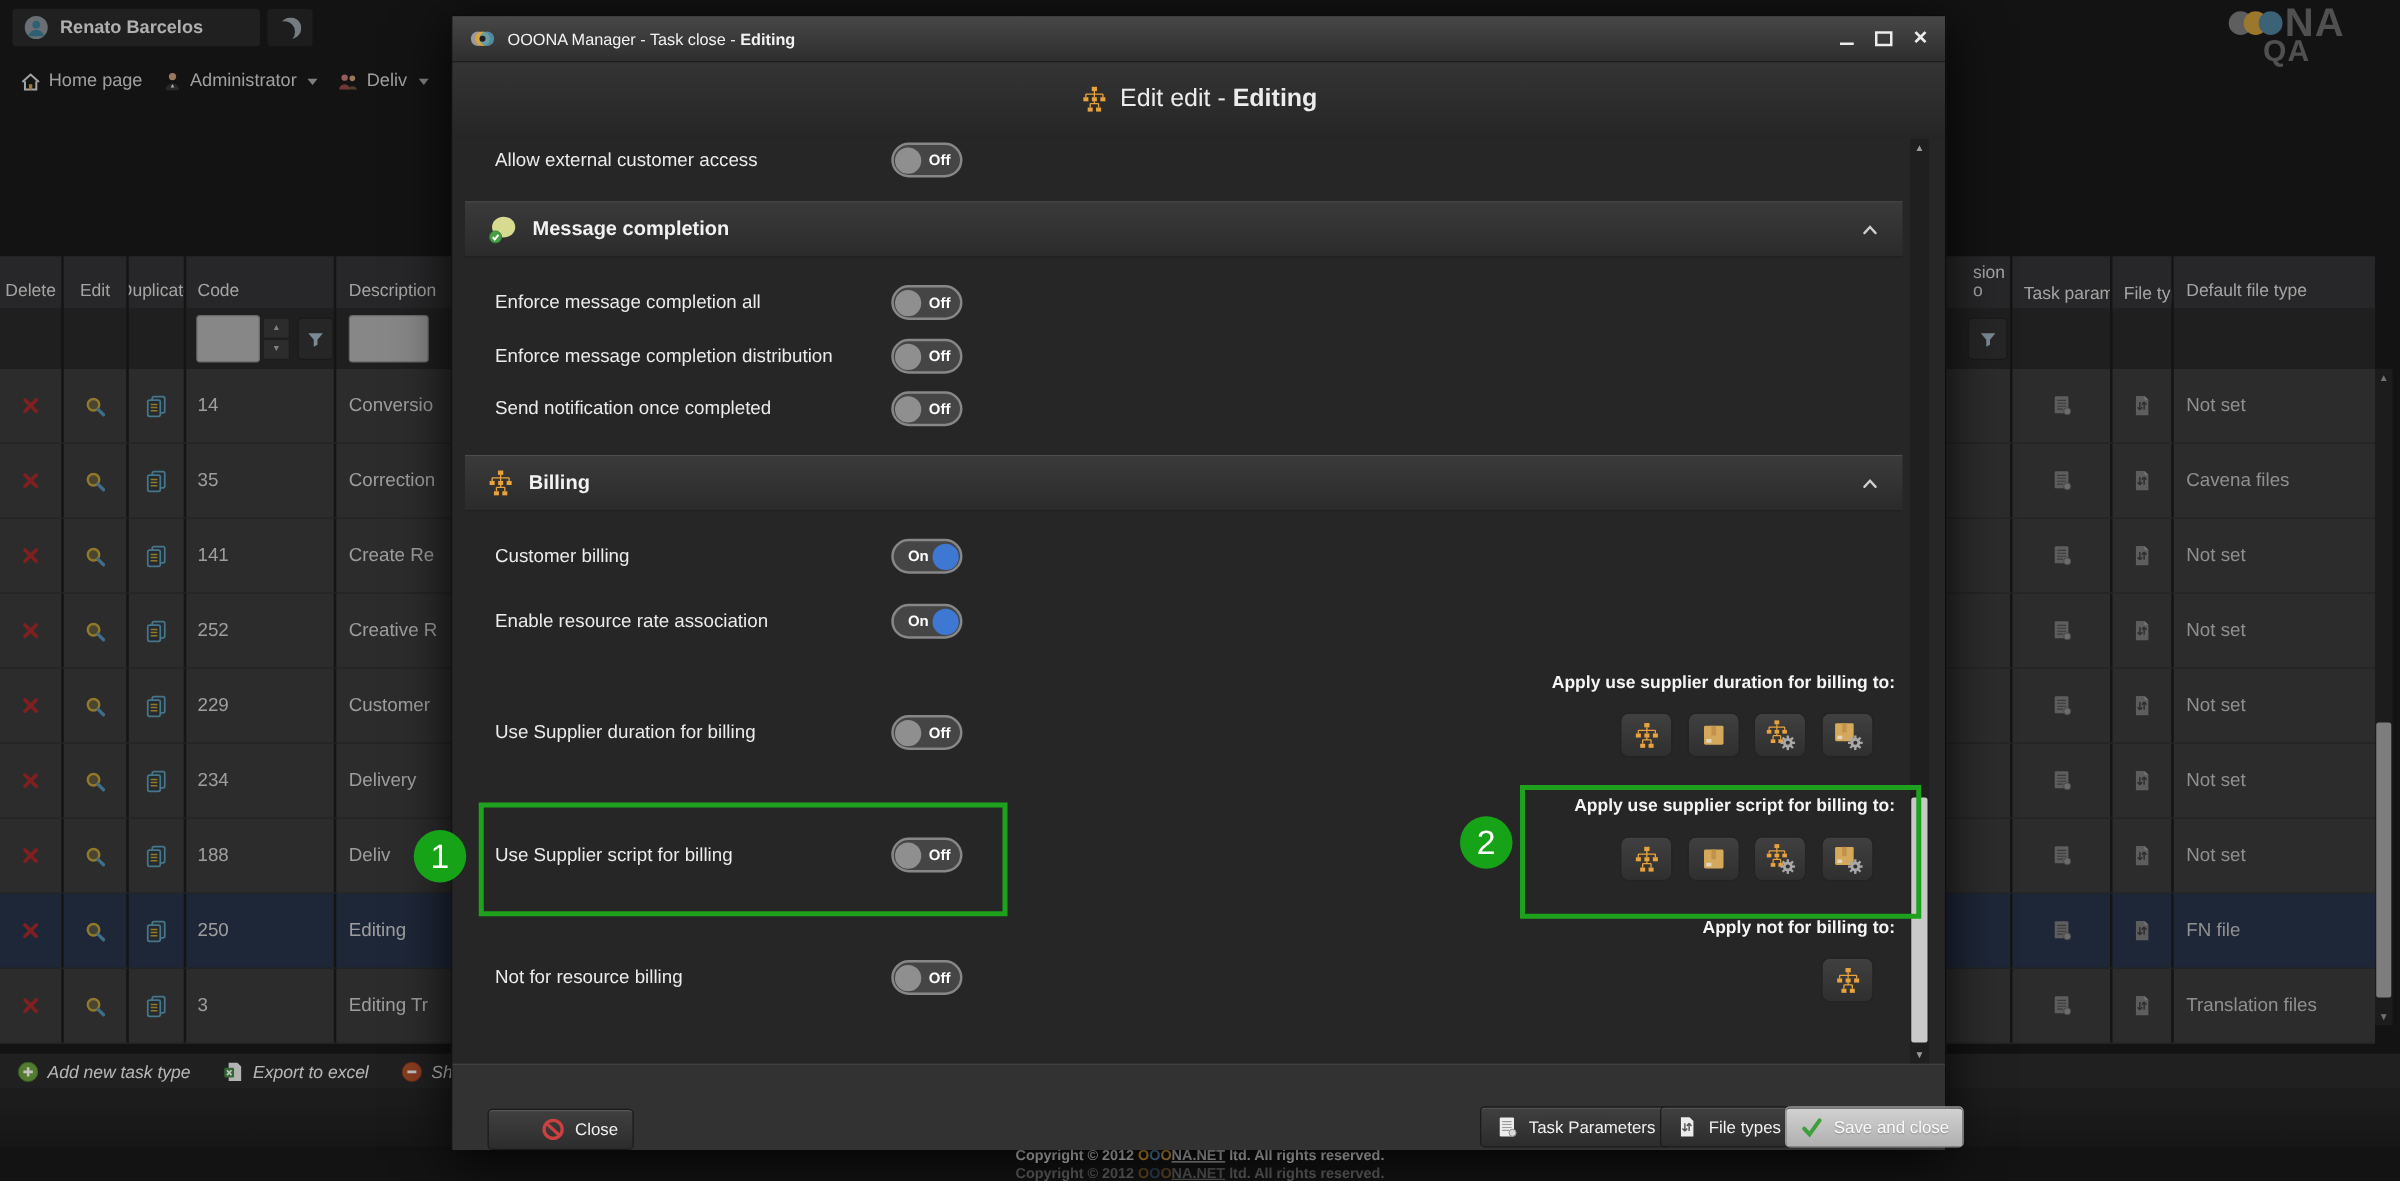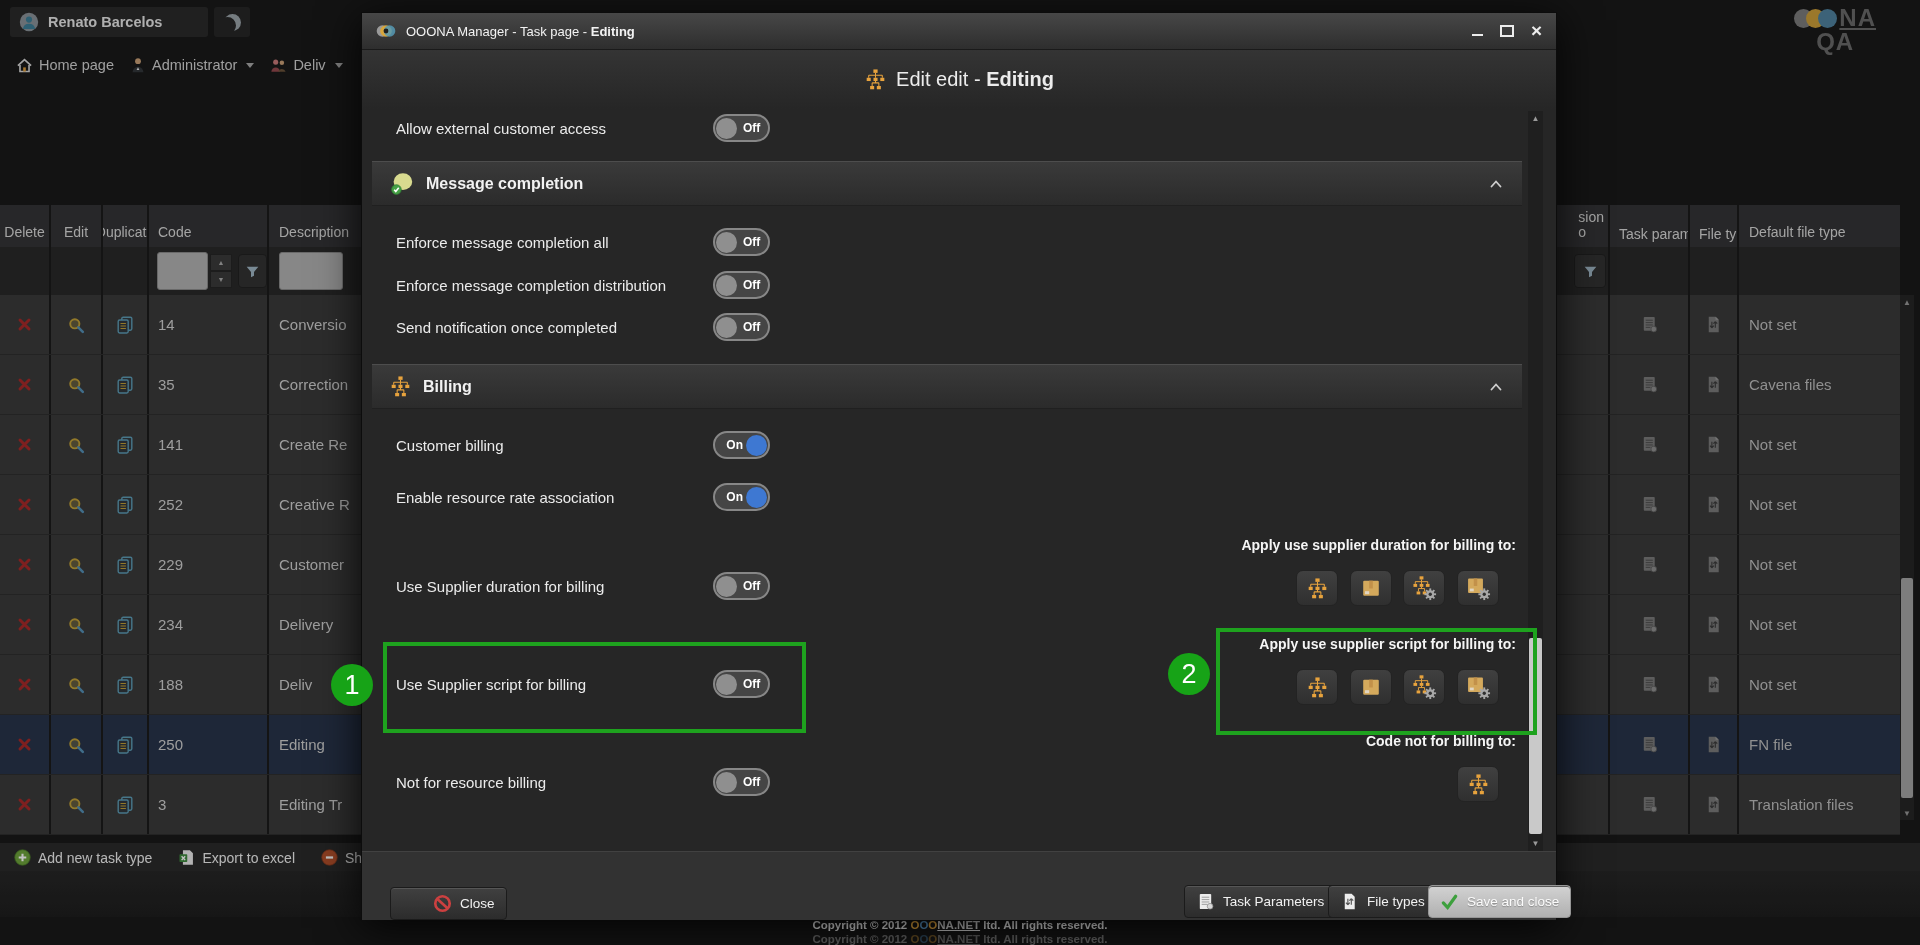--- a/index.html
+++ b/index.html
@@ -24,21 +24,21 @@
   .caret{width:0;height:0;border-left:4.5px solid transparent;border-right:4.5px solid transparent;
          border-top:5px solid #a8a8a8;margin-left:3px;}
 
   
   #qa-logo{right:44px;top:6px;z-index:6;opacity:.82;line-height:24px;}
   #qa-logo .l1{display:flex;align-items:center;}
   #qa-logo .circ{width:19px;height:19px;border-radius:50%;}
   #qa-logo .c1{background:#6f6f6f;}
   #qa-logo .c2{background:#b98f31;margin-left:-7px;}
   #qa-logo .c3{background:#45748f;margin-left:-7px;}
-  #qa-logo .txt{font-size:24px;font-weight:bold;color:#5e5e5e;letter-spacing:1px;margin-left:2px;text-decoration:underline;}
+  #qa-logo .txt{font-size:32px;font-weight:bold;color:#5e5e5e;letter-spacing:1px;margin-left:2px;}
   #qa-logo .l2{text-align:center;font-size:24px;font-weight:bold;color:#5e5e5e;letter-spacing:1px;}
 
   
   #task-table{left:0;top:205px;width:1900px;}
   .c{box-sizing:border-box;border-right:2px solid #1b1b1b;display:flex;align-items:center;overflow:hidden;}
   .cdel{width:51px;justify-content:center;}
   .cedit{width:52px;justify-content:center;}
   .cdup{width:46px;justify-content:center;}
   .ccode{width:120px;padding-left:9px;}
   .cdesc{flex:1 1 auto;padding-left:10px;}
@@ -62,21 +62,21 @@
 
   
   #tscroll{left:1900px;top:295px;width:14px;height:525px;background:#262626;}
   #tscroll .arr{position:absolute;left:0;width:14px;height:14px;color:#969696;font-size:8px;
                 display:flex;align-items:center;justify-content:center;}
   #tscroll .thumb{position:absolute;left:1px;width:12px;top:283px;height:220px;background:#a5a5a5;border-radius:2px;}
 
   
   #toolbar{left:0;top:843px;width:1920px;height:28px;background:#2b2b2b;display:flex;align-items:center;
            padding-left:14px;box-sizing:border-box;font-size:14px;color:#f0f0f0;}
-  #toolbar .titem{display:flex;align-items:flex-end;gap:7px;margin-right:26px;white-space:nowrap;}
+  #toolbar .titem{display:flex;align-items:flex-start;gap:7px;margin-right:26px;white-space:nowrap;font-style:italic;}
   #pagebar{left:0;top:871px;width:1920px;height:46px;background:linear-gradient(#272727,#1e1e1e);}
 
   
   .copyline{position:absolute;left:0;width:1920px;text-align:center;font-size:11.5px;font-weight:bold;color:#dedede;}
   #copy-bright{top:919px;z-index:6;}
   #copy-dim{top:933px;opacity:.5;}
   .brand-o1{color:#e0a33c;} .brand-o2{color:#5590c0;} .brand-o3{color:#e0a33c;} .brand-rest{color:#c9c9c9;text-decoration:underline;}
 
   
   #modal{left:361px;top:12px;width:1196px;height:908px;background:#2a2a2a;z-index:10;
@@ -710,21 +710,21 @@
   <div id="copy-bright" class="copyline">
     <span>Copyright © 2012 </span><span class="brand-o1">O</span><span class="brand-o2">O</span><span class="brand-o3">O</span><span class="brand-rest">NA.NET</span><span> ltd. All rights reserved.</span>
   </div>
 
   <div id="modal" class="abs">
 
     <div id="mtitle">
       <svg width="20" height="20">
           <use href="#s-ooona"></use>
         </svg>
-      <span class="ttext"><span>OOONA Manager - Task page - </span><b>Editing</b></span>
+      <span class="ttext"><span>OOONA Manager - Task close - </span><b>Editing</b></span>
       <span id="wctrl">
         <span class="wmin"></span>
         <span class="wmax"></span>
         <span class="wclose">×</span>
       </span>
     </div>
 
     <div id="mheader">
       <svg width="23" height="23">
           <use href="#s-org"></use>
@@ -845,21 +845,21 @@
         <svg width="26" height="26">
           <use href="#s-orggear"></use>
         </svg>
       </div>
     <div class="ibtn" style="left:1095px;top:656px;">
         <svg width="26" height="26">
           <use href="#s-packagegear"></use>
         </svg>
       </div>
 
-    <span class="mapply" style="top:728px;">Code not for billing to:</span>
+    <span class="mapply" style="top:728px;">Apply not for billing to:</span>
     <div class="ibtn" style="left:1095px;top:753px;">
         <svg width="23" height="23">
           <use href="#s-org"></use>
         </svg>
       </div>
 
     <span class="mlabel" style="top:769px;">Not for resource billing</span>
     <div class="toggle off" style="top:755px;">
       <div class="knob"></div>
       <div class="tlabel">Off</div>

